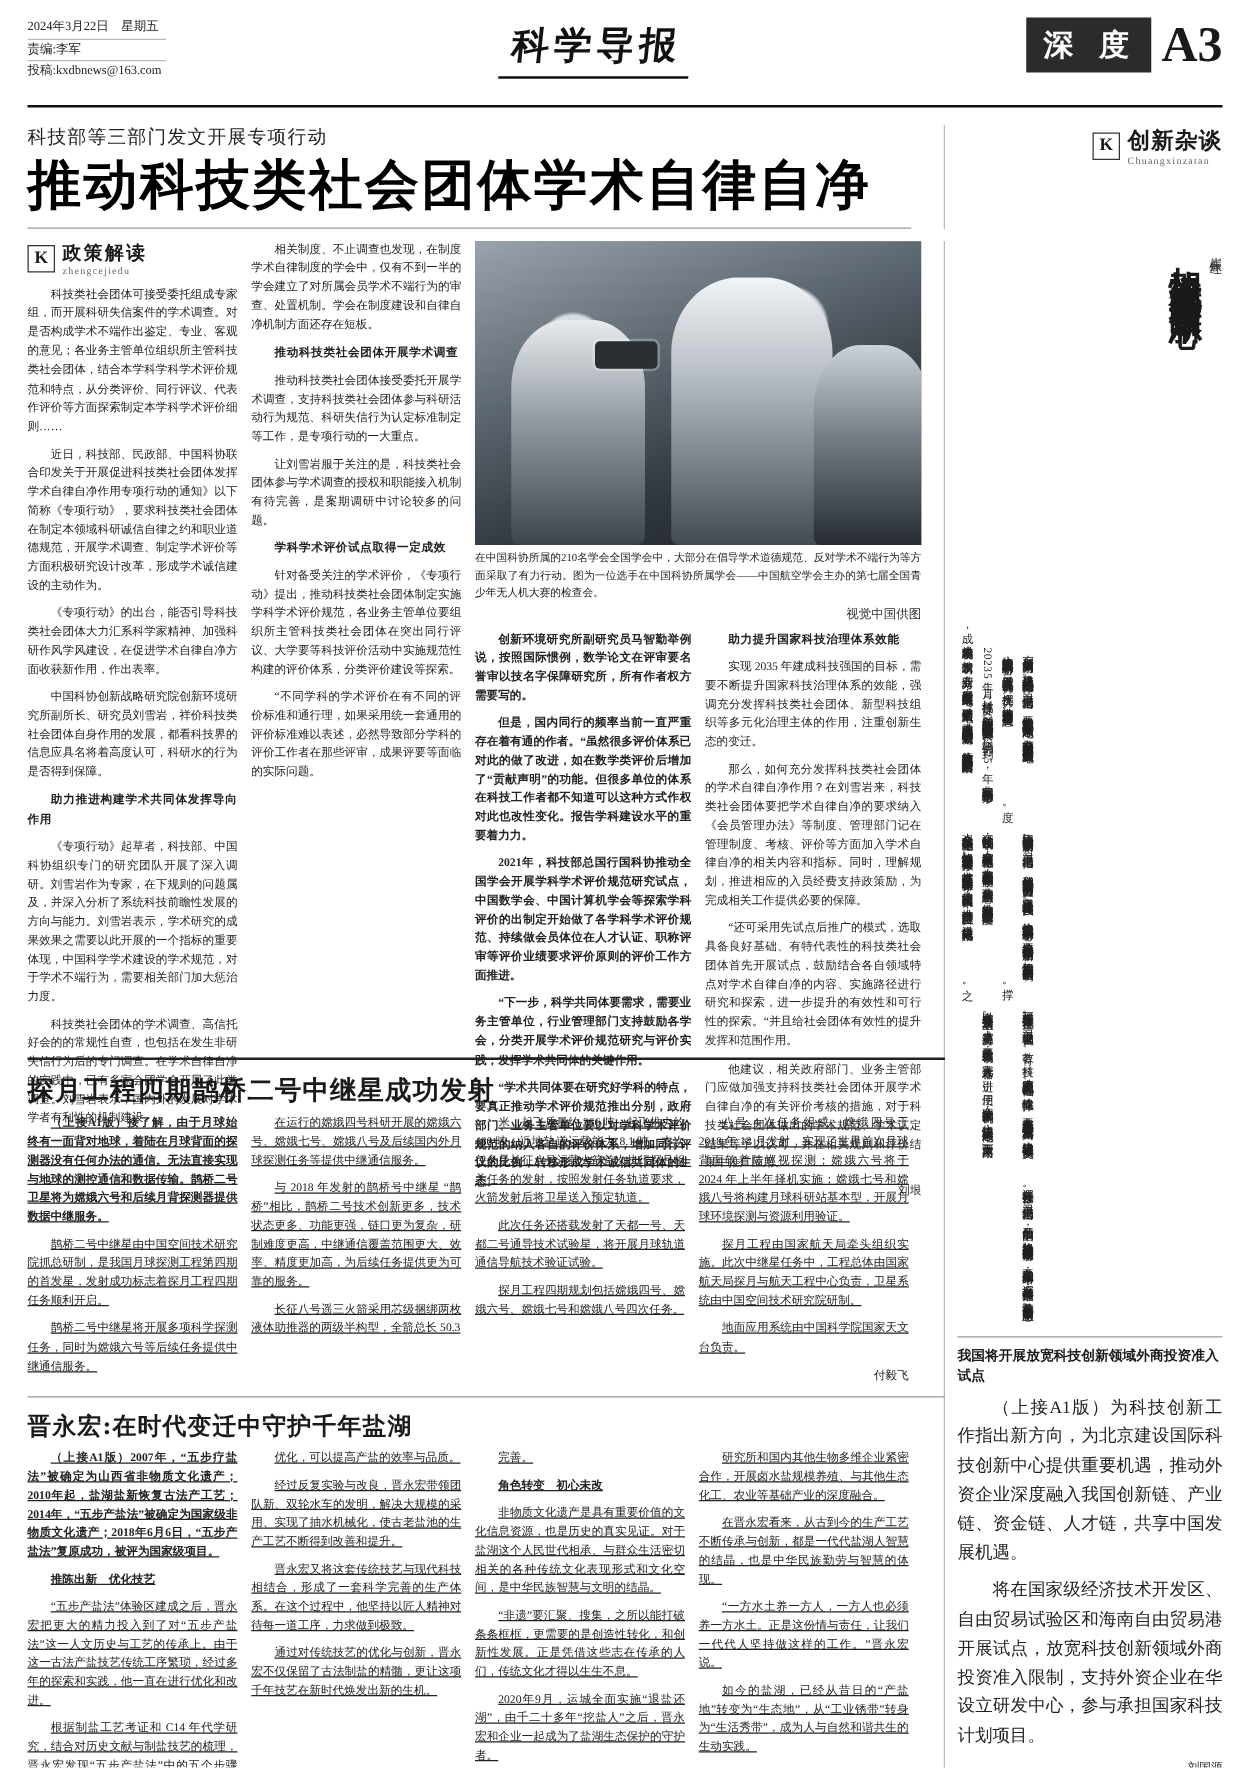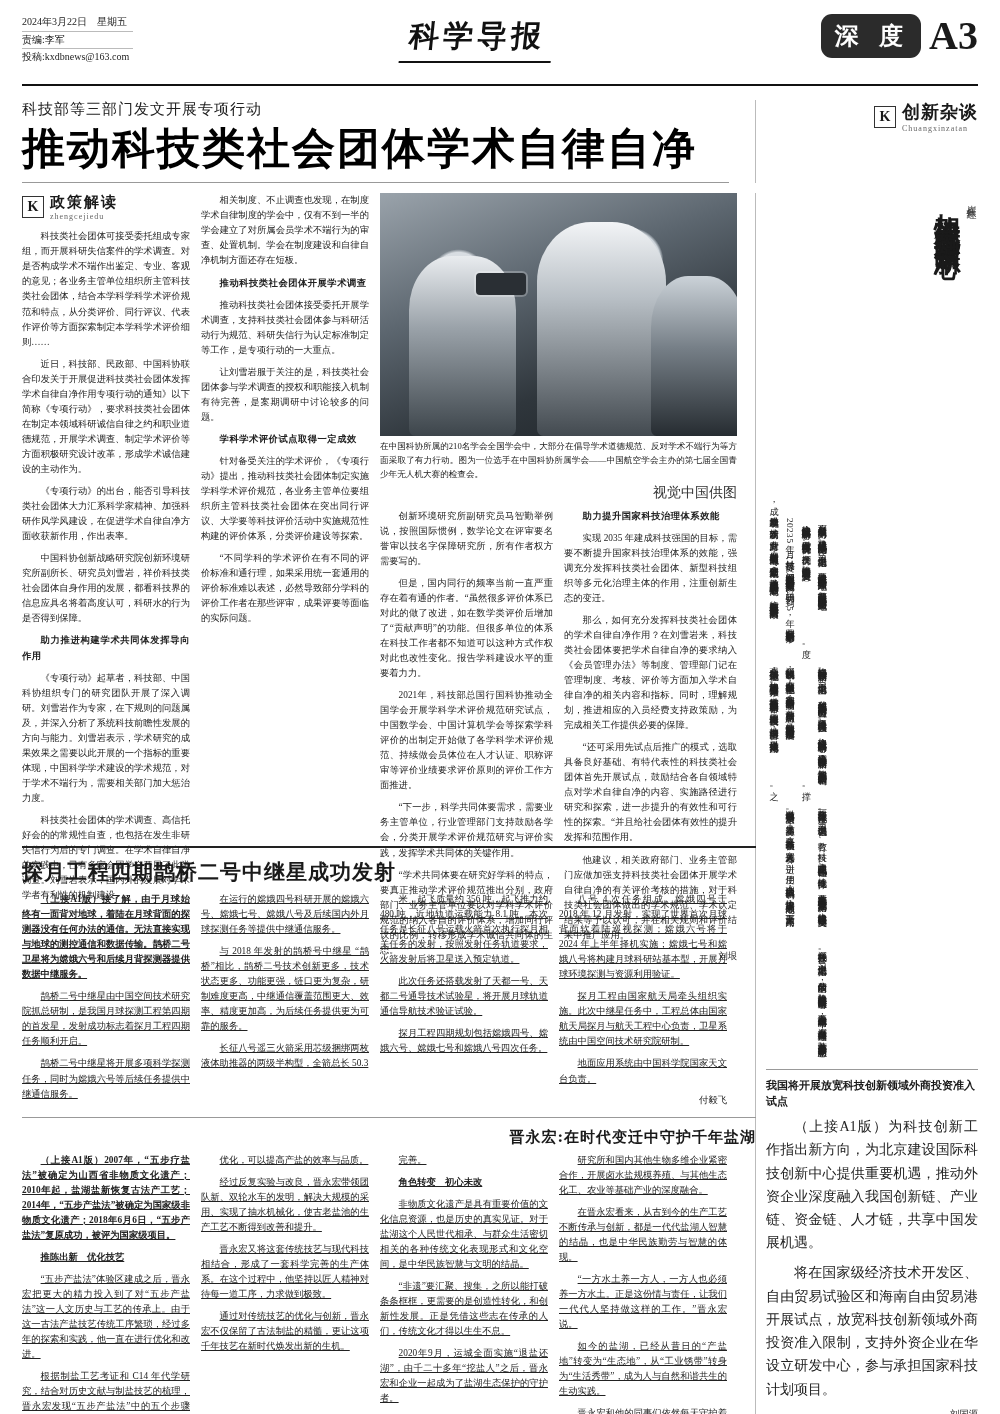--- a/index.html
+++ b/index.html
@@ -37,21 +37,20 @@
     border-bottom:2px solid #111;
     padding:0 8px 4px 8px;
     transform:skewX(-6deg);
   }
   .mast-right{display:flex;align-items:center;gap:8px;}
   .depth-badge{
     background:#2b2b2b;color:#fff;
     font-size:24px;font-weight:bold;letter-spacing:6px;
     padding:6px 12px 6px 14px;
     font-family:"DejaVu Serif", serif;
-    border-radius:11px;
   }
   .page-no{
     font-size:40px;font-weight:bold;
     font-family:"Liberation Serif", serif;
     line-height:1;
   }
 
   
   .head-wrap{margin-top:14px;display:flex;gap:16px;}
   .head-main{flex:1;padding-right:10px;}
@@ -121,21 +120,21 @@
     border-radius:40% 40% 6% 6%/30% 30% 4% 4%;}
   .photo .fig2{position:absolute;left:44%;top:12%;width:36%;height:88%;
     background:linear-gradient(180deg,#f2f4f6 0%,#b9c0c6 35%,#434a50 100%);
     border-radius:42% 42% 5% 5%/28% 28% 3% 3%;}
   .photo .fig3{position:absolute;left:76%;top:34%;width:26%;height:66%;
     background:linear-gradient(180deg,#cbd2d8 0%,#767f87 45%,#262c31 100%);
     border-radius:40% 40% 6% 6%/32% 32% 4% 4%;}
   .photo .drone{position:absolute;left:27%;top:33%;width:14%;height:9%;
     background:#2a2f34;border-radius:4px;box-shadow:0 0 0 2px rgba(255,255,255,.25);}
   .caption{font-size:8.6px;line-height:1.6;text-align:justify;color:#222;}
-  .credit{font-size:14px;text-align:right;color:#333;margin-top:2px;}
+  .credit{font-size:10px;text-align:right;color:#333;margin-top:2px;}
   .sig{font-size:9.3px;text-align:right;margin-top:2px;}
 
   
   .rightcol{
     width:212px;border-left:1px solid #bbb;padding-left:10px;margin-left:11px;
   }
   .rc-body{
     columns:4;column-gap:9px;
     writing-mode:vertical-rl;
     height:690px;
@@ -146,21 +145,21 @@
 
   .hrule{border-top:1px solid #999;margin:10px 0 0 0;}
   .hrule2{border-top:2px solid #222;margin:8px 0 0 0;}
 
   
   .sec{margin-top:10px;}
   .sec-title{
     font-size:21px;font-weight:bold;letter-spacing:1px;
     font-family:"DejaVu Serif", serif;margin-bottom:6px;
   }
-  .sec-title.sm{font-size:15px;text-align:right;}
+  .sec-title.sm{font-size:19px;}
   .sec-cols{display:flex;gap:11px;}
   .sec-cols .col{width:168px;}
   .sec-cols p{font-size:9.3px;line-height:1.62;text-align:justify;margin:0 0 7px 0;text-indent:2em;color:#222;text-decoration:underline;}
   .lead{font-weight:bold;}
   .sub-b{font-size:11px;font-weight:bold;margin:7px 0 5px 0;text-indent:0;}
   .byline{text-align:right;font-size:9.3px;margin-top:2px;}
   .br-title{font-size:11px;font-weight:bold;line-height:1.4;margin-bottom:6px;}
   .br-body p{font-size:14px;line-height:1.66;text-align:justify;margin:0 0 7px 0;text-indent:2em;color:#222;}
 </style>
 </head>
@@ -236,21 +235,21 @@
         <div class="photo">
           <div class="g1"></div>
           <div class="fig1"></div>
           <div class="fig2"></div>
           <div class="fig3"></div>
           <div class="drone"></div>
         </div>
         <div class="caption">在中国科协所属的210名学会全国学会中，大部分在倡导学术道德规范、反对学术不端行为等方面采取了有力行动。图为一位选手在中国科协所属学会——中国航空学会主办的第七届全国青少年无人机大赛的检查会。</div>
         <div class="credit">视觉中国供图</div>
         <div style="display:flex;gap:11px;margin-top:7px;">
-          <div style="width:173px;">
+          <div style="width:173px;font-weight:bold;">
             <p>创新环境研究所副研究员马智勤举例说，按照国际惯例，数学论文在评审要名誉审以技名字保障研究所，所有作者权方需要写的。</p>
             <p>但是，国内同行的频率当前一直严重存在着有通的作者。“虽然很多评价体系已对此的做了改进，如在数学类评价后增加了“贡献声明”的功能。但很多单位的体系在科技工作者都不知道可以这种方式作权对此也改性变化。报告学科建设水平的重要着力力。</p>
             <p>2021年，科技部总国行国科协推动全国学会开展学科学术评价规范研究试点，中国数学会、中国计算机学会等探索学科评价的出制定开始做了各学科学术评价规范、持续做会员体位在人才认证、职称评审等评价业绩要求评价原则的评价工作方面推进。</p>
             <p>“下一步，科学共同体要需求，需要业务主管单位，行业管理部门支持鼓励各学会，分类开展学术评价规范研究与评价实践，发挥学术共同体的关键作用。</p>
             <p>“学术共同体要在研究好学科的特点，要真正推动学术评价规范推出分别，政府部门、业务主管单位要以对学科学术评价规范的纳入各自的评价体系，增加同行评议的比例，转移形成学术诚信共同体的生态。</p>
           </div>
           <div style="width:173px;">
             <p class="subhead">助力提升国家科技治理体系效能</p>
             <p>实现 2035 年建成科技强国的目标，需要不断提升国家科技治理体系的效能，强调充分发挥科技类社会团体、新型科技组织等多元化治理主体的作用，注重创新生态的变迁。</p>
             <p>那么，如何充分发挥科技类社会团体的学术自律自净作用？在刘雪岩来，科技类社会团体要把学术自律自净的要求纳入《会员管理办法》等制度、管理部门记在管理制度、考核、评价等方面加入学术自律自净的相关内容和指标。同时，理解规划，推进相应的入员经费支持政策励，为完成相关工作提供必要的保障。</p>

